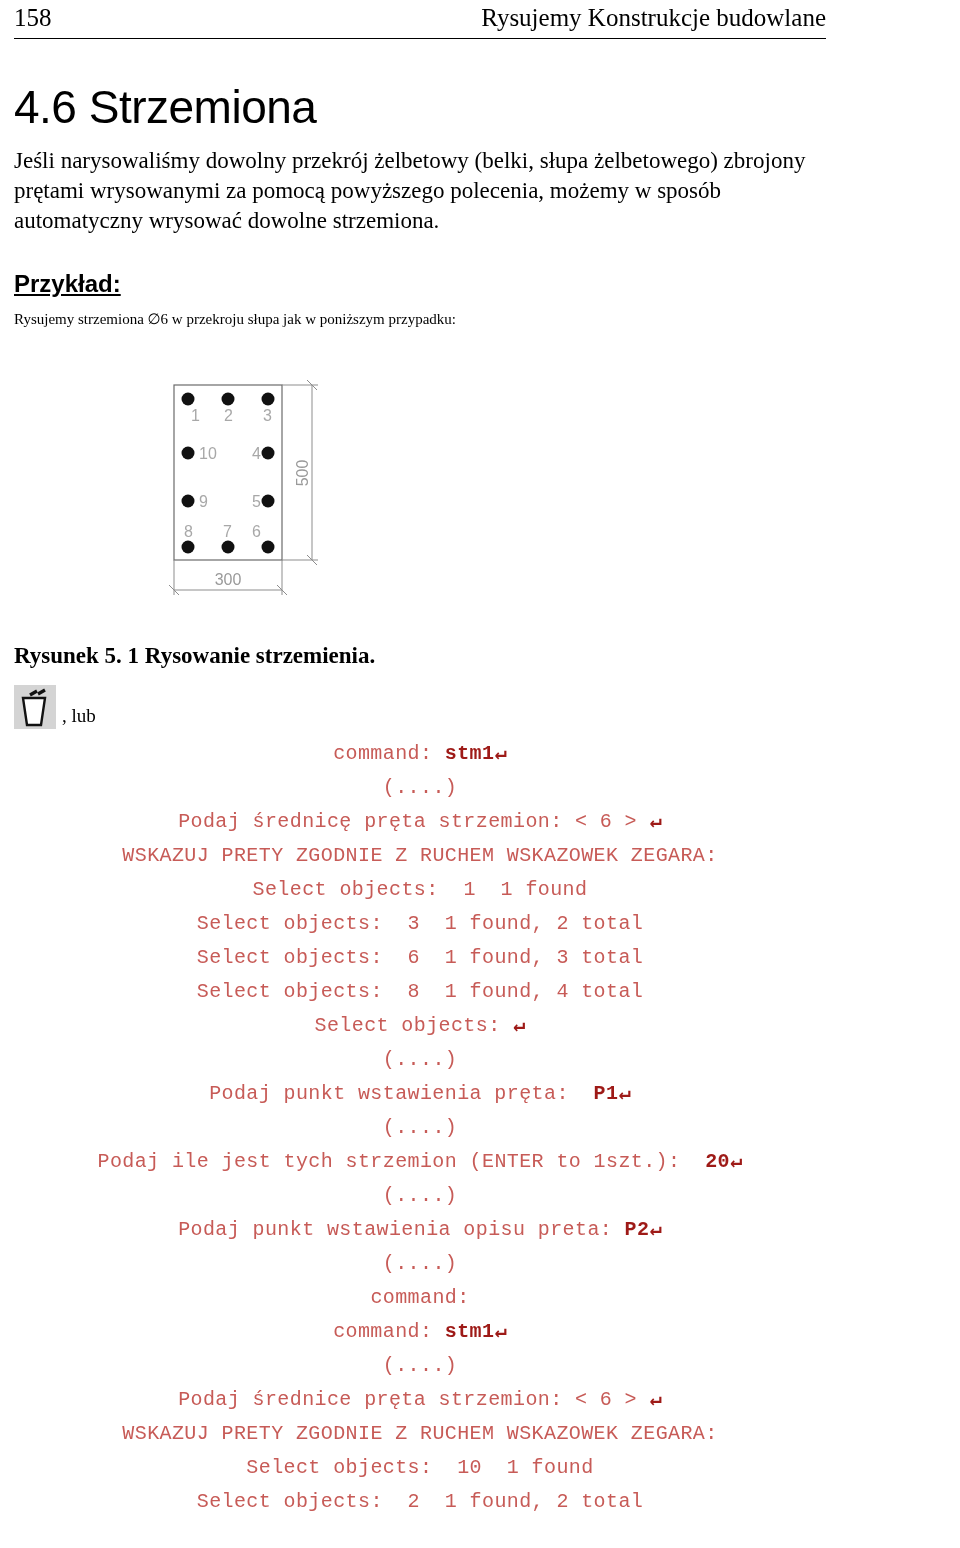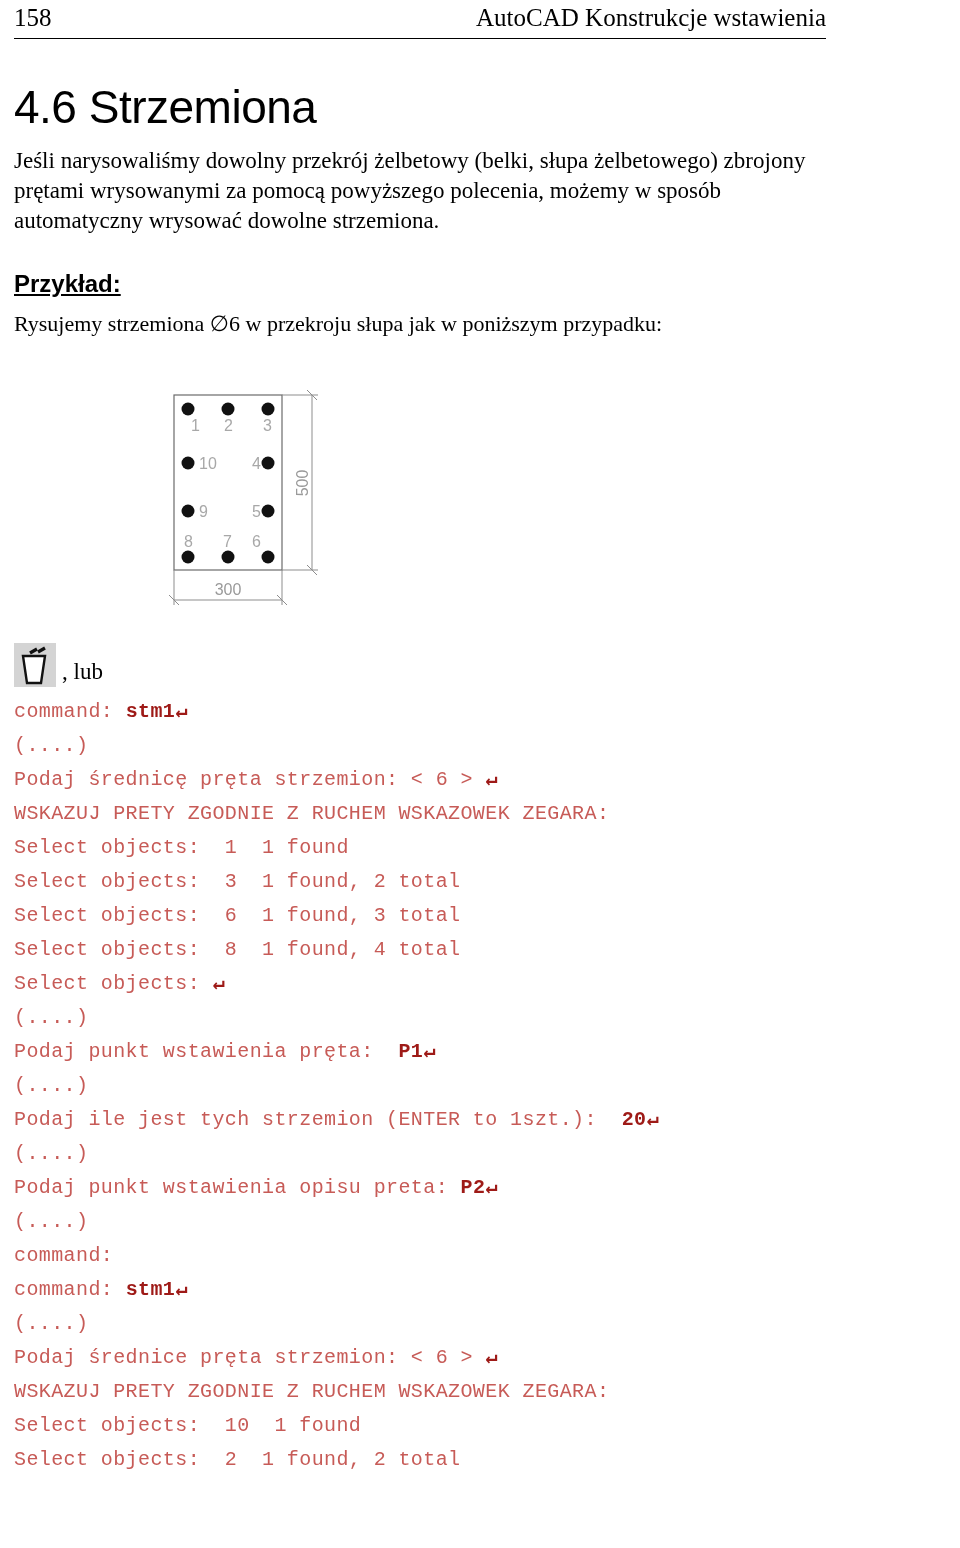--- a/index.html
+++ b/index.html
@@ -60,21 +60,21 @@
     text-align: left;
   }
   .sub-heading {
     font-family: "Liberation Sans", "DejaVu Sans", sans-serif;
     font-size: 24px;
     font-weight: bold;
     margin: 34px 0 12px 0;
     text-decoration: underline;
   }
   .lead-par {
-    font-size: 22px;
+    font-size: 15px;
     line-height: 1.30;
     margin: 0 0 6px 0;
   }
 
   
   .figure-wrap {
     margin: 48px 0 0 0;
     height: 240px;
     position: relative;
   }
@@ -103,53 +103,53 @@
   .tool-icon {
     width: 42px;
     height: 44px;
     background: #d4d4d4;
     position: relative;
     display: inline-block;
     flex: 0 0 auto;
   }
   .tool-icon svg { position: absolute; left: 0; top: 0; }
   .icon-row .icon-caption {
-    font-size: 23px;
+    font-size: 19px;
     margin-left: 6px;
     padding-bottom: 2px;
   }
 
   
   .console {
     margin: 8px 0 0 0;
     font-family: "Liberation Mono", "DejaVu Sans Mono", monospace;
     font-size: 20px;
     line-height: 34px;
     color: #c75b57;
     letter-spacing: 0.4px;
     white-space: pre;
   }
-  .console .line { min-height: 34px; }
+  .console .line { min-height: 34px; text-align: center; }
   .console .strong {
     color: #9e1a17;
     font-weight: bold;
   }
   .console .ret {
     color: #9e1a17;
     font-weight: bold;
   }
 </style>
 </head>
 <body>
 
 <div class="page">
 
   <div class="page-header">
     <span class="folio">158</span>
-    <span class="book-title">AutoCAD Konstrukcje wstawienia</span>
+    <span class="book-title">Rysujemy Konstrukcje budowlane</span>
   </div>
 
   <h1 class="section-heading">4.6 Strzemiona</h1>
 
   <p class="body-par">Jeśli narysowaliśmy dowolny przekrój żelbetowy (belki, słupa żelbetowego) zbrojony prętami wrysowanymi za pomocą powyższego polecenia, możemy w sposób automatyczny wrysować dowolne strzemiona.</p>
 
   <h2 class="sub-heading">Przykład:</h2>
 
   <p class="lead-par">Rysujemy strzemiona ∅6 w przekroju słupa jak w poniższym przypadku:</p>
 
@@ -200,20 +200,21 @@
           <line x1="116" y1="183" x2="116" y2="218"></line>
           <line x1="8" y1="213" x2="116" y2="213"></line>
           <line x1="3" y1="208" x2="13" y2="218"></line>
           <line x1="111" y1="208" x2="121" y2="218"></line>
         </g>
         <text x="62" y="208" text-anchor="middle" fill="#9a9a9a" font-family="Liberation Sans, DejaVu Sans, sans-serif" font-size="16">300</text>
       </svg>
     </div>
   </div>
 
+  <div class="figure-caption">Rysunek 5. 1 Rysowanie strzemienia.</div>
 
   <div class="icon-row">
     <span class="tool-icon">
       <svg width="42" height="44" viewBox="0 0 42 44" xmlns="http://www.w3.org/2000/svg">
 
         <path d="M9 13 L31 13 L27 40 L13 40 Z" fill="#ffffff" stroke="#111111" stroke-width="2.4"></path>
 
         <path d="M16 10 L23 6" stroke="#111111" stroke-width="3.2" stroke-linecap="butt"></path>
         <path d="M24 9 L31 5" stroke="#111111" stroke-width="3.2" stroke-linecap="butt"></path>
       </svg>

